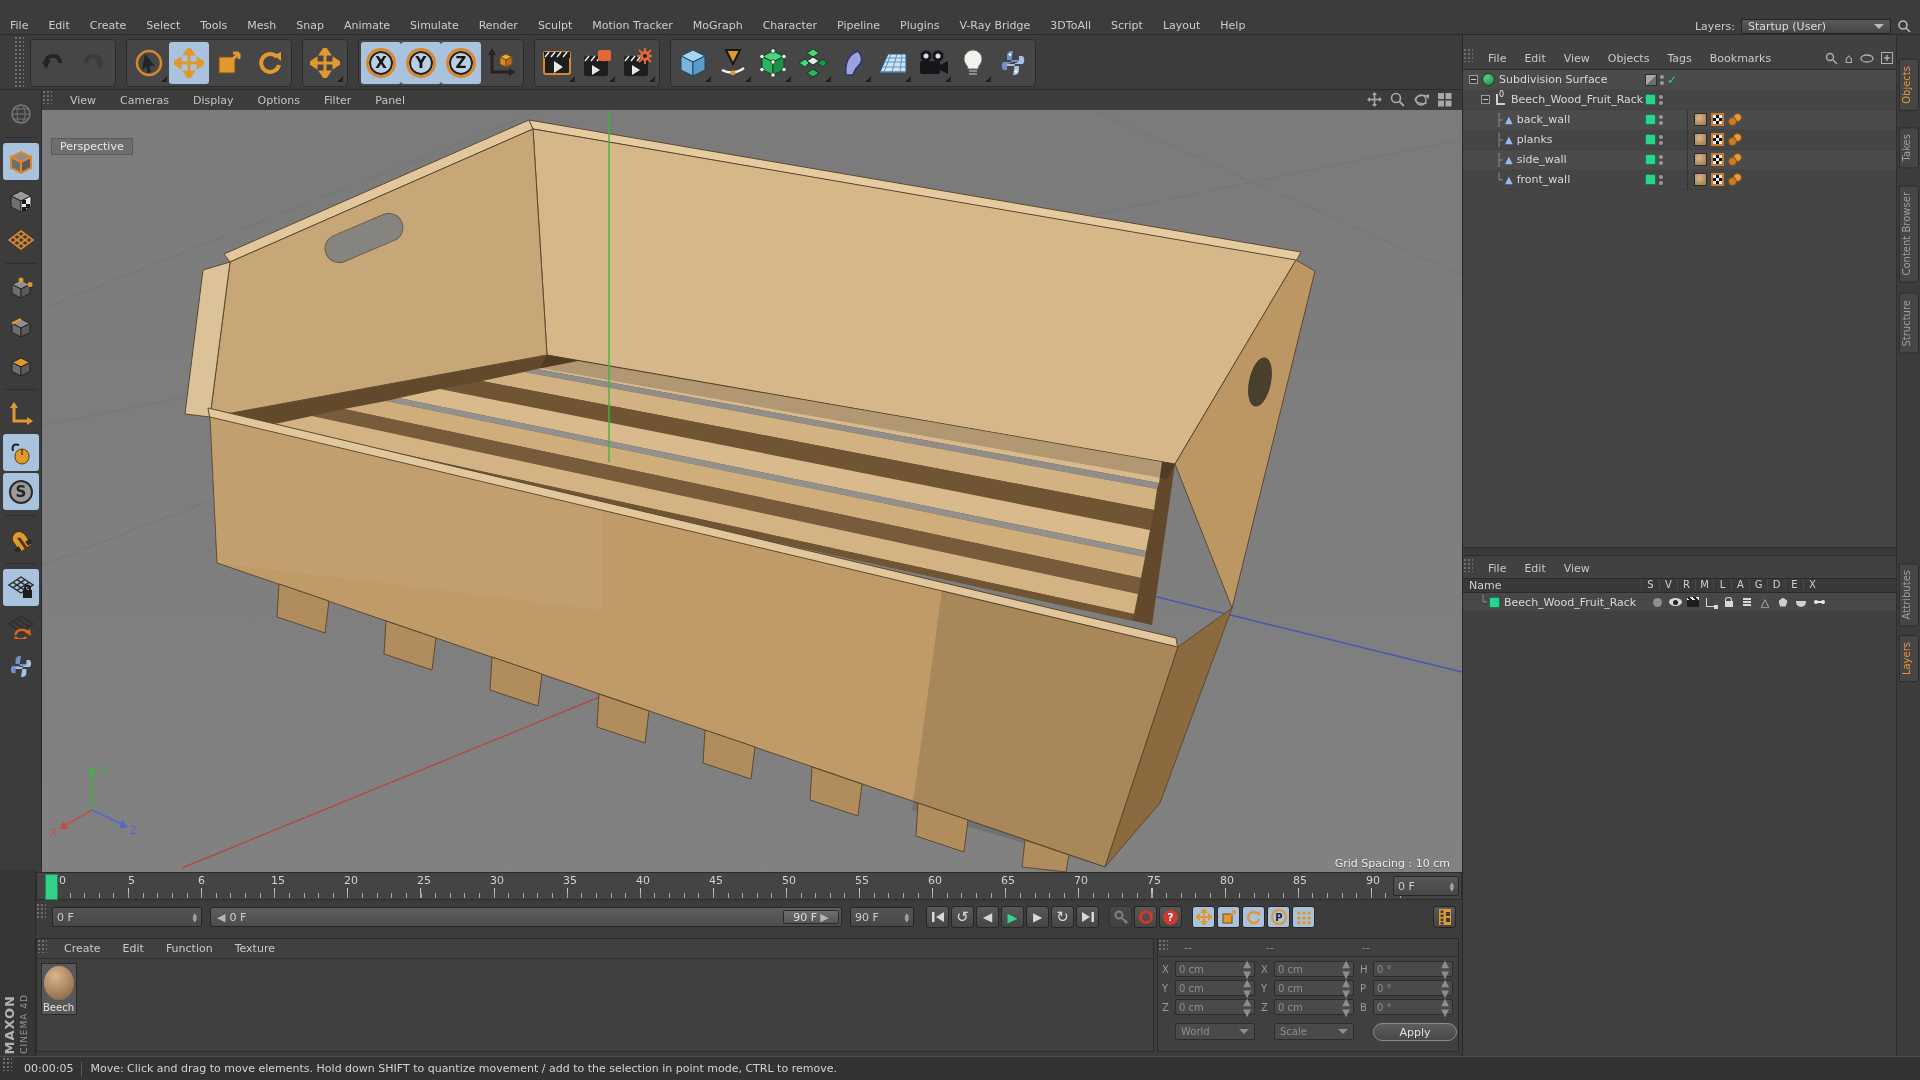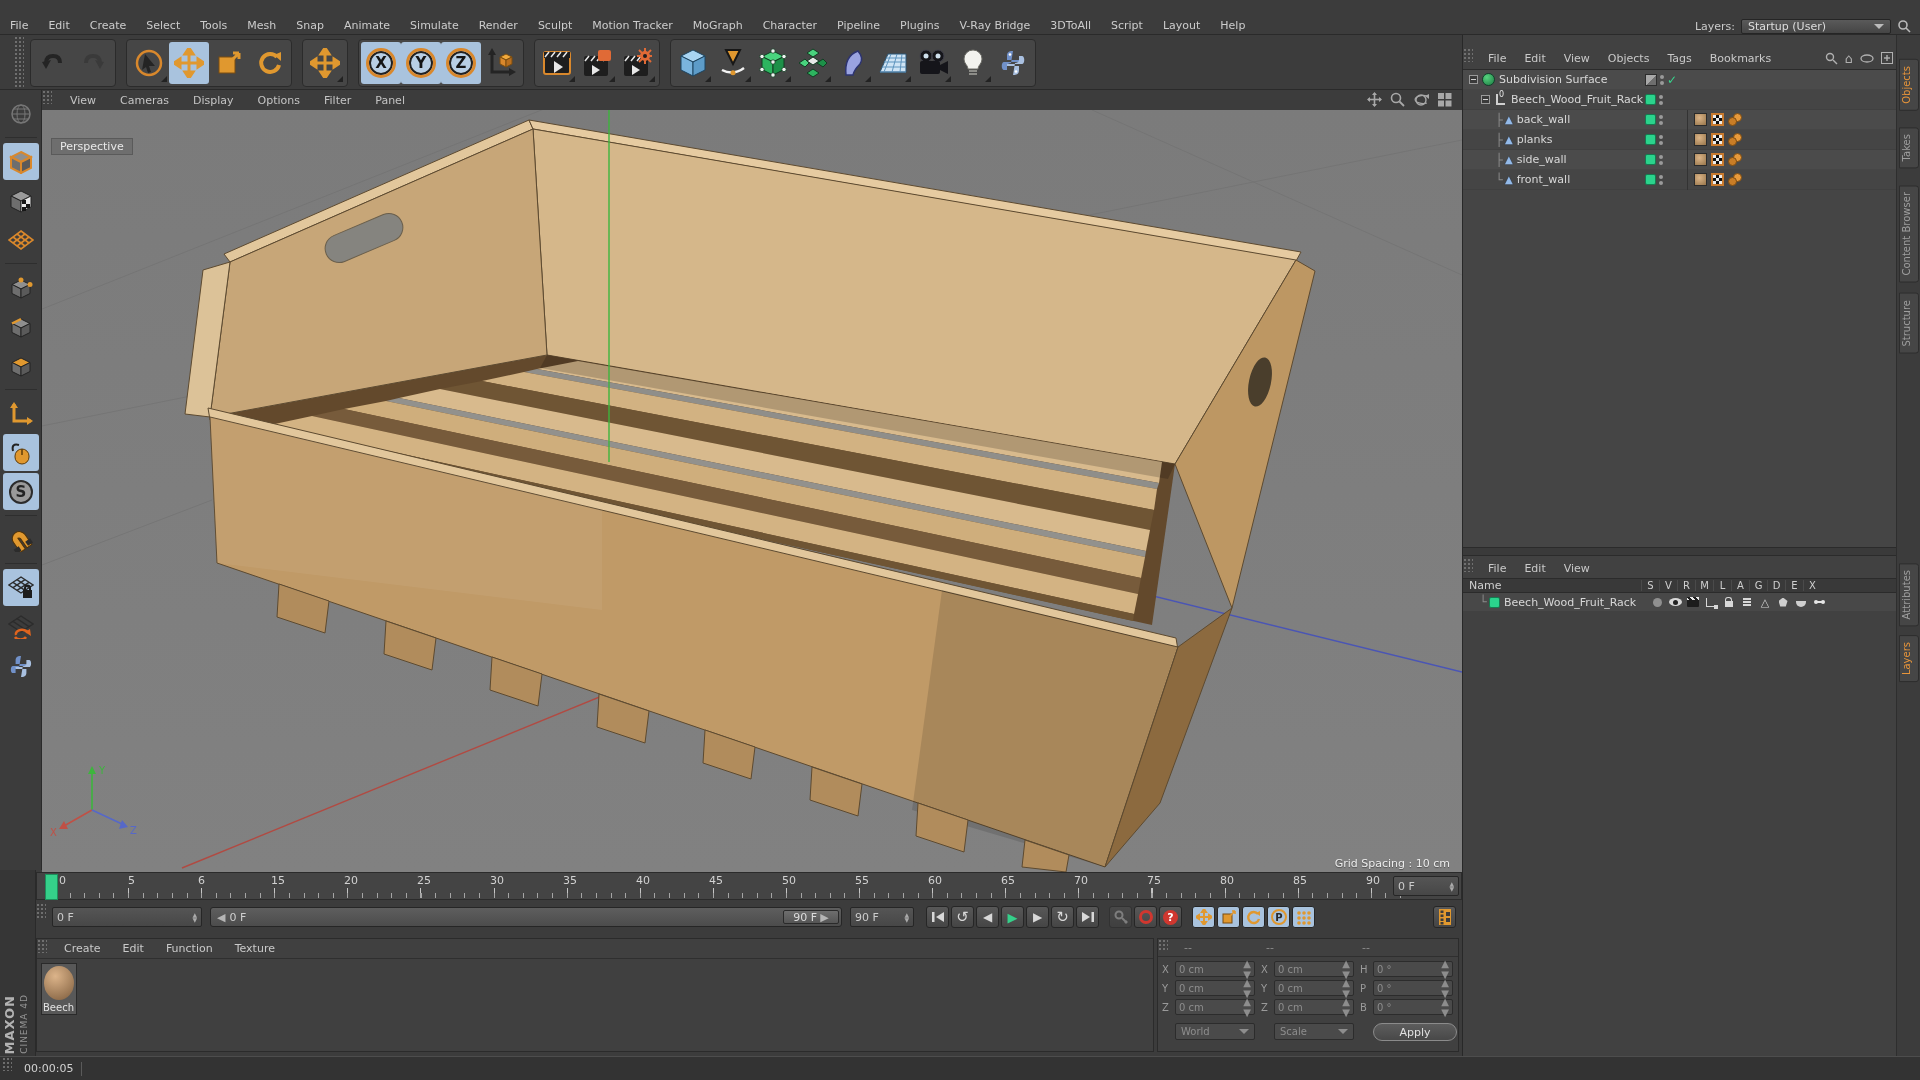--- a/index.html
+++ b/index.html
@@ -84,21 +84,21 @@
   .subdicon{width:13px;height:13px;border-radius:50%;background:radial-gradient(circle at 35% 30%,#56d37e,#1c7a42);border:1px solid #11402a;flex:none;}
   .l0icon{width:13px;height:13px;position:relative;flex:none;}
   .l0icon::before{content:"";position:absolute;left:2px;top:1px;bottom:1px;width:2px;background:#cfcfcf;}
   .l0icon::after{content:"0";position:absolute;left:5px;top:-3px;font-size:8px;color:#e5e5e5;}
   .l0base{position:absolute;left:2px;bottom:1px;width:9px;height:2px;background:#cfcfcf;}
 
   .splitter{position:absolute;left:0;top:512px;width:458px;height:9px;background:#3a3a3a;border-top:1px solid #2b2b2b;border-bottom:1px solid #2b2b2b;}
   .ly-menu{position:absolute;left:0;top:523px;width:434px;height:20px;display:flex;align-items:center;}
   .ly-menu .mi{padding:0 9px;}
   .ly-header{position:absolute;left:0;top:543px;width:434px;height:15px;background:#393939;border-top:1px solid #2b2b2b;border-bottom:1px solid #2b2b2b;
-             display:flex;align-items:center;color:#cfcfcf;}
+             display:flex;align-items:flex-start;color:#cfcfcf;}
   .colcell{width:18px;text-align:center;border-left:1px solid #4a4a4a;font-size:10px;}
   .ly-row{position:absolute;left:0;top:558px;width:434px;height:18px;display:flex;align-items:center;background:#484848;}
   .mini{width:18px;display:flex;align-items:center;justify-content:center;}
 
   .sidetabs{position:absolute;right:0;top:0;width:24px;height:1021px;background:#3c3c3c;border-left:1px solid #2e2e2e;}
   .vtab{position:absolute;left:2px;width:20px;writing-mode:vertical-rl;transform:rotate(180deg);
         color:#9f9f9f;font-size:10px;background:#464646;border:1px solid #2d2d2d;border-radius:3px 0 0 3px;
         padding:6px 1px;text-align:center;}
   .vtab.activetab{color:#e8953a;}
 
@@ -1120,15 +1120,16 @@
 
   <div class="abs leftstrip">
     <div class="maxon">MAXON</div>
     <div class="cinema">CINEMA 4D</div>
   </div>
 
   <div class="abs statusbar">
     <div class="grip" style="height:14px;margin-left:2px"></div>
     <span style="margin-left:6px">00:00:05</span>
     <div class="sep"></div>
+    <span>Move: Click and drag to move elements. Hold down SHIFT to quantize movement / add to the selection in point mode, CTRL to remove.</span>
   </div>
 
 </div>
 
 </body></html>

